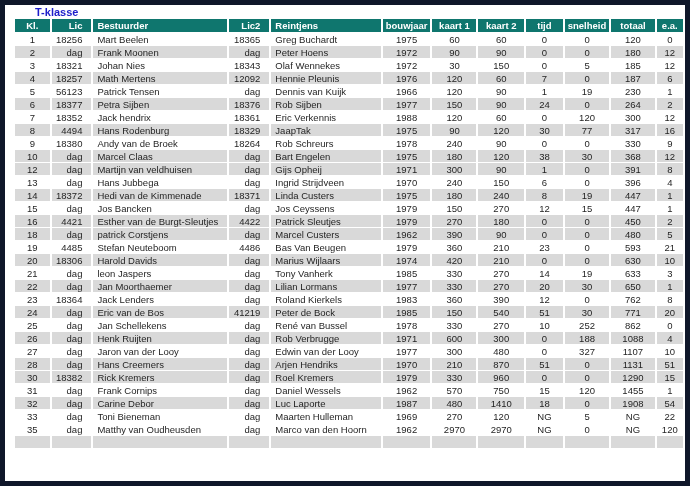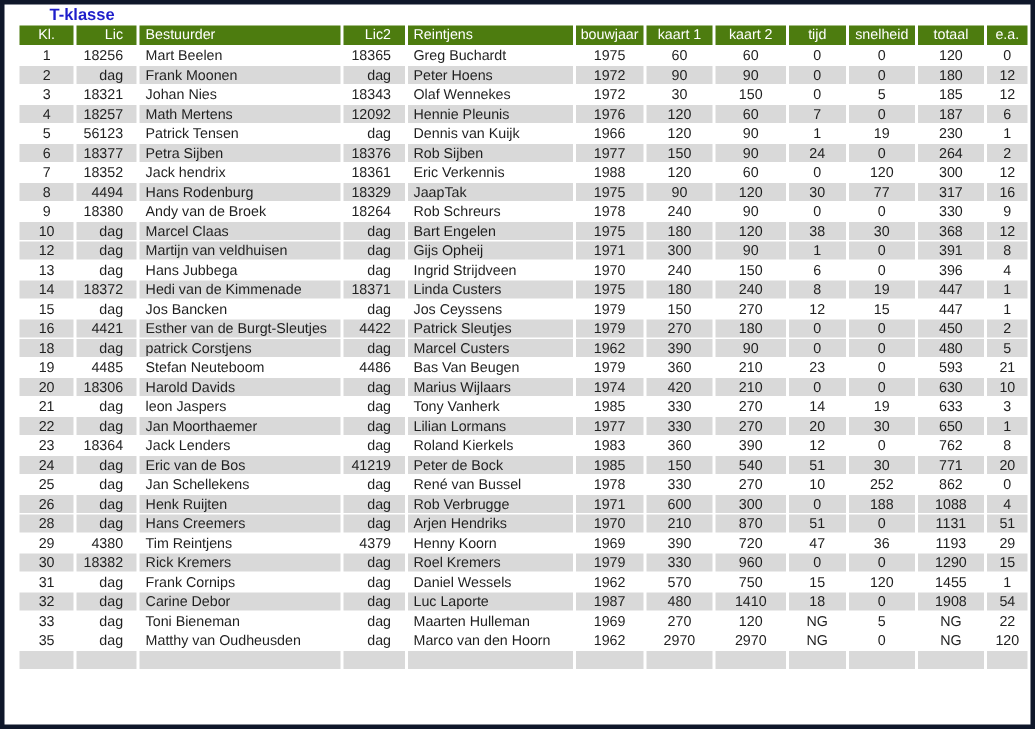--- a/index.html
+++ b/index.html
@@ -2,21 +2,21 @@
 <html><head>
 <meta charset="utf-8">
 <style>
   html, body { margin: 0; padding: 0; background: #e8e8e8; }
   body { font-family: "Liberation Sans", sans-serif; }
   .page {
     position: relative;
     width: 690px;
     height: 486px;
     background: #ffffff;
-    border: 3px solid #0f172a;
+    border: 5px solid #0f172a;
     box-sizing: border-box;
     overflow: hidden;
   }
   .title {
     position: absolute;
     left: 30px;
     top: 1px;
     font-size: 11px;
     font-weight: bold;
     color: #1d1dca;
@@ -33,23 +33,23 @@
   th, td {
     box-sizing: border-box;
     padding: 0 3px;
     white-space: nowrap;
     overflow: hidden;
     font-size: 9.5px;
     line-height: 11px;
   }
   th {
     height: 13px;
-    background: #4d7c0f;
+    background: #0f766e;
     color: #ffffff;
-    font-weight: normal;
+    font-weight: bold;
   }
   td {
     height: 12px;
     color: #1f1f1f;
     background: #ffffff;
   }
   tr.even td { background: #d9d9d9; }
   
   .al-c { text-align: center; }
   .al-l { text-align: left; padding-left: 4px; }
@@ -422,48 +422,48 @@
           <td class="al-r">dag</td>
           <td class="al-l">Rob Verbrugge</td>
           <td class="al-c">1971</td>
           <td class="al-c">600</td>
           <td class="al-c">300</td>
           <td class="al-c">0</td>
           <td class="al-c">188</td>
           <td class="al-c">1088</td>
           <td class="al-c">4</td>
         </tr>
+        <tr>
+          <td class="al-c">27</td>
+          <td class="al-r">dag</td>
+          <td class="al-l">Jaron van der Looy</td>
+          <td class="al-r">dag</td>
+          <td class="al-l">Edwin van der Looy</td>
+          <td class="al-c">1977</td>
+          <td class="al-c">300</td>
+          <td class="al-c">480</td>
+          <td class="al-c">0</td>
+          <td class="al-c">327</td>
+          <td class="al-c">1107</td>
+          <td class="al-c">10</td>
+        </tr>
         <tr class="even">
           <td class="al-c">28</td>
           <td class="al-r">dag</td>
           <td class="al-l">Hans Creemers</td>
           <td class="al-r">dag</td>
           <td class="al-l">Arjen Hendriks</td>
           <td class="al-c">1970</td>
           <td class="al-c">210</td>
           <td class="al-c">870</td>
           <td class="al-c">51</td>
           <td class="al-c">0</td>
           <td class="al-c">1131</td>
           <td class="al-c">51</td>
         </tr>
-        <tr>
-          <td class="al-c">29</td>
-          <td class="al-r">4380</td>
-          <td class="al-l">Tim Reintjens</td>
-          <td class="al-r">4379</td>
-          <td class="al-l">Henny Koorn</td>
-          <td class="al-c">1969</td>
-          <td class="al-c">390</td>
-          <td class="al-c">720</td>
-          <td class="al-c">47</td>
-          <td class="al-c">36</td>
-          <td class="al-c">1193</td>
-          <td class="al-c">29</td>
-        </tr>
         <tr class="even">
           <td class="al-c">30</td>
           <td class="al-r">18382</td>
           <td class="al-l">Rick Kremers</td>
           <td class="al-r">dag</td>
           <td class="al-l">Roel Kremers</td>
           <td class="al-c">1979</td>
           <td class="al-c">330</td>
           <td class="al-c">960</td>
           <td class="al-c">0</td>

